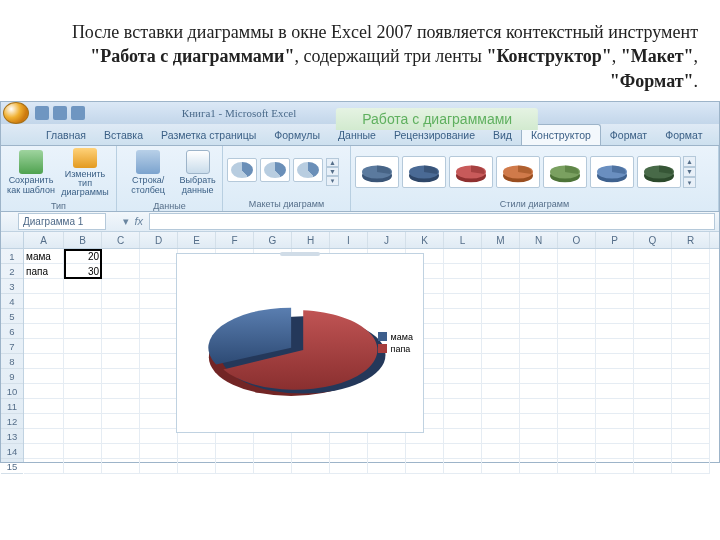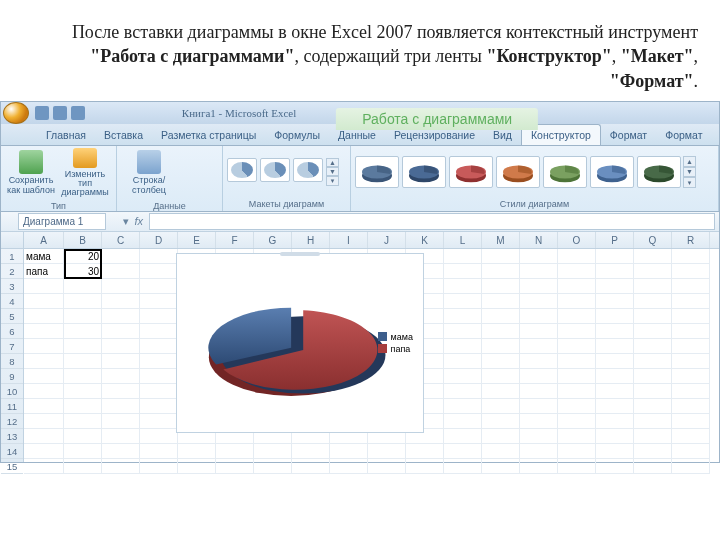--- a/index.html
+++ b/index.html
@@ -117,20 +117,25 @@
 диаграммы</span>
           </div>
       </div>
       <div class="rgroup-title">Тип</div>
     </div>
     <div class="rgroup" style="width:106px">
       <div class="rgroup-body">
         <div class="big-btn" style="width:56px">
             <div class="ic ic-rowcol"></div>
             <span>Строка/столбец</span>
+          </div>
+        <div class="big-btn" style="width:42px">
+            <div class="ic ic-select"></div>
+            <span style="white-space:pre-line">Выбрать
+данные</span>
           </div>
       </div>
       <div class="rgroup-title">Данные</div>
     </div>
     <div class="rgroup" style="width:128px">
       <div class="rgroup-body">
         <div class="layout-gallery">
           <div class="layout-thumb"></div>
           <div class="layout-thumb"></div>
           <div class="layout-thumb"></div>

